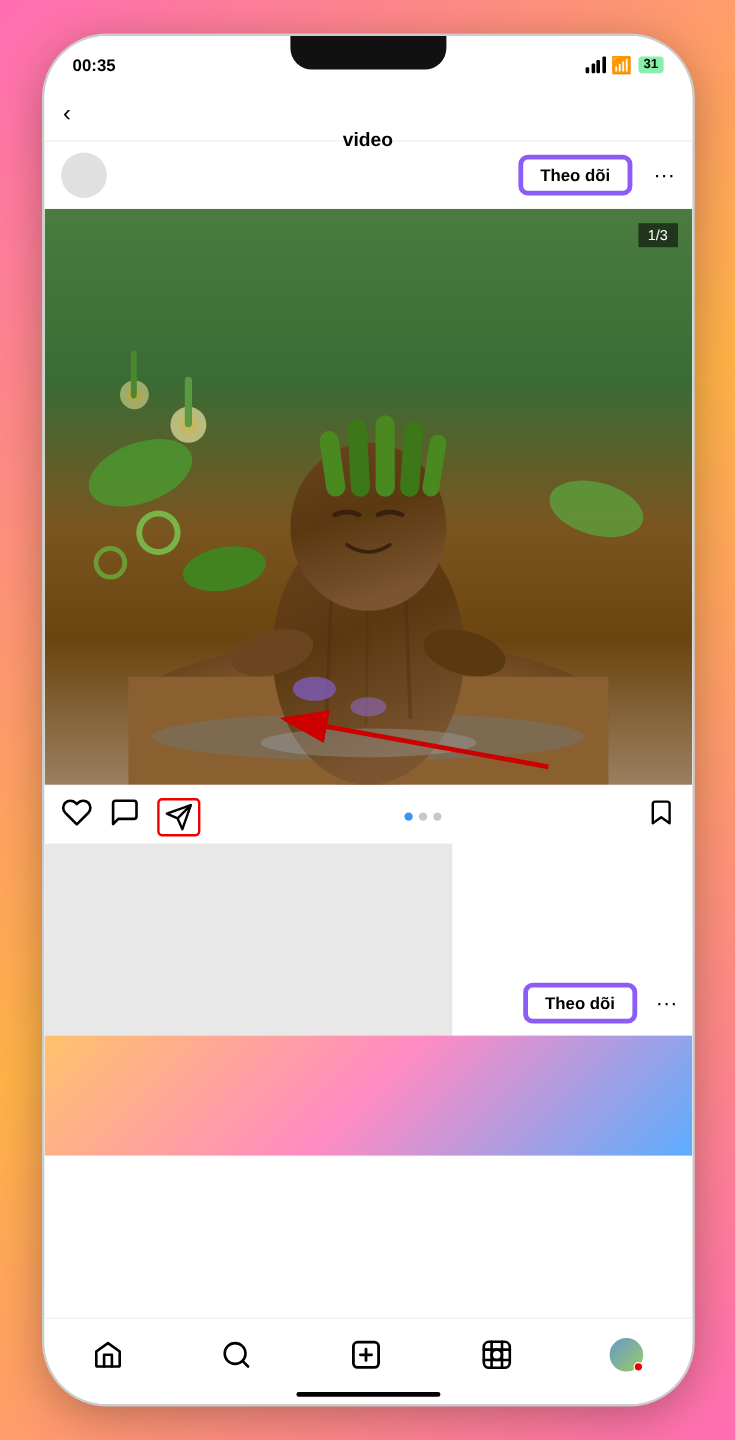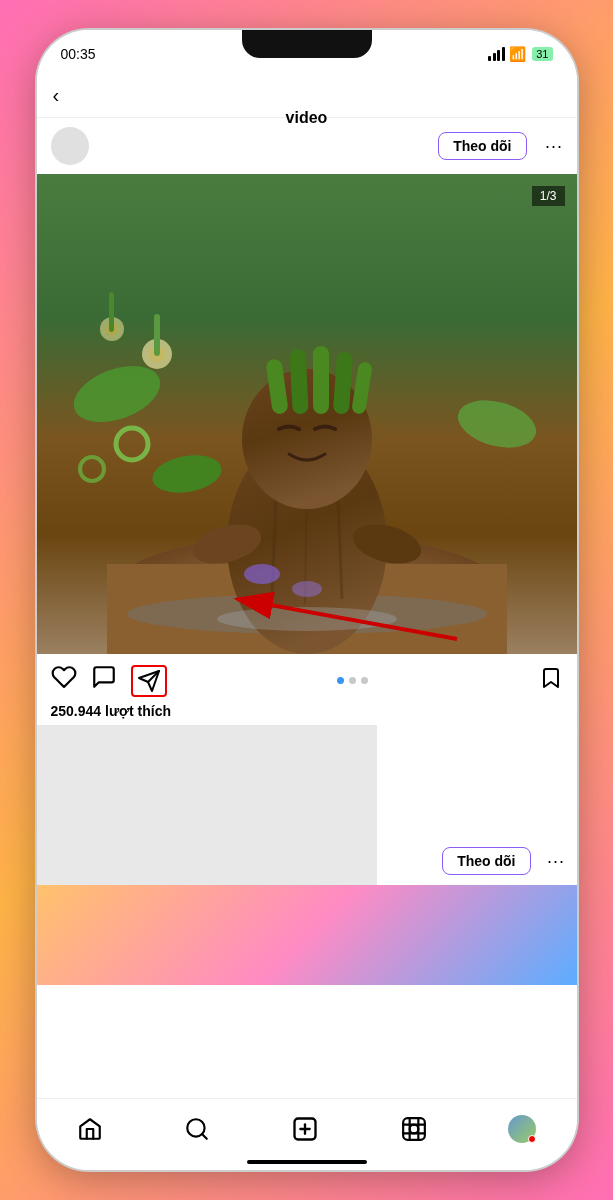--- a/index.html
+++ b/index.html
@@ -41,21 +41,21 @@
       display: flex;
       align-items: center;
       justify-content: space-between;
       padding: 0 24px;
       padding-top: 4px;
       font-size: 13px;
       font-weight: 600;
       position: relative;
       z-index: 50;
     }
-    .status-time { font-size: 14px; font-weight: 400; }
+    .status-time { font-size: 14px; font-weight: 700; }
     .status-icons { display: flex; align-items: center; gap: 5px; }
     .signal-bars {
       display: flex; align-items: flex-end; gap: 1.5px;
     }
     .signal-bar {
       width: 3px; background: #000; border-radius: 1px;
     }
     
     .nav-header {
       height: 44px;
@@ -95,21 +95,21 @@
       height: 38px;
       border-radius: 50%;
       background: #e0e0e0;
       flex-shrink: 0;
     }
     .post-header-right {
       flex: 1;
     }
     .follow-btn {
       background: #fff;
-      border: 1px solid #8b5cf6;
+      border: 4px solid #8b5cf6;
       border-radius: 8px;
       padding: 5px 14px;
       font-size: 14px;
       font-weight: 600;
       cursor: pointer;
       color: #000;
     }
     .more-btn {
       font-size: 18px;
       color: #000;
@@ -299,21 +299,21 @@
     <div class="status-bar">
       <span class="status-time">00:35</span>
       <div class="status-icons">
         <div class="signal-bars">
           <div class="signal-bar" style="height:5px;"></div>
           <div class="signal-bar" style="height:8px;"></div>
           <div class="signal-bar" style="height:11px;"></div>
           <div class="signal-bar" style="height:14px;"></div>
         </div>
         <span style="font-size:14px;">📶</span>
-        <span style="font-size:13px;background:#86efac;border-radius:3px;padding:1px 4px;font-size:11px;font-weight:400;">31</span>
+        <span style="font-size:13px;background:#86efac;border-radius:3px;padding:1px 4px;font-size:11px;font-weight:700;">31</span>
       </div>
     </div>
 
     <div class="nav-header">
       <span class="nav-back">‹</span>
       <span class="nav-title">video</span>
     </div>
 
     <div class="scrollable-area">
 
@@ -439,21 +439,20 @@
           <div class="dot"></div>
         </div>
 
         <span class="bookmark-icon">
           <svg width="24" height="24" viewBox="0 0 24 24" fill="none" stroke="#000" stroke-width="2" stroke-linecap="round" stroke-linejoin="round">
             <path d="M19 21l-7-5-7 5V5a2 2 0 0 1 2-2h10a2 2 0 0 1 2 2z"></path>
           </svg>
         </span>
       </div>
 
-      <div class="likes-count">250.944 lượt thích</div>
 
       <div class="post">
         <div class="second-post-row">
           <div class="post2-image-placeholder"></div>
           <div style="flex:1; display:flex; flex-direction:column; justify-content:flex-end; padding: 10px 12px; align-items:flex-end;">
             <div style="display:flex; align-items:center; gap:8px;">
               <button class="follow-btn">Theo dõi</button>
               <span class="more-btn">···</span>
             </div>
           </div>

